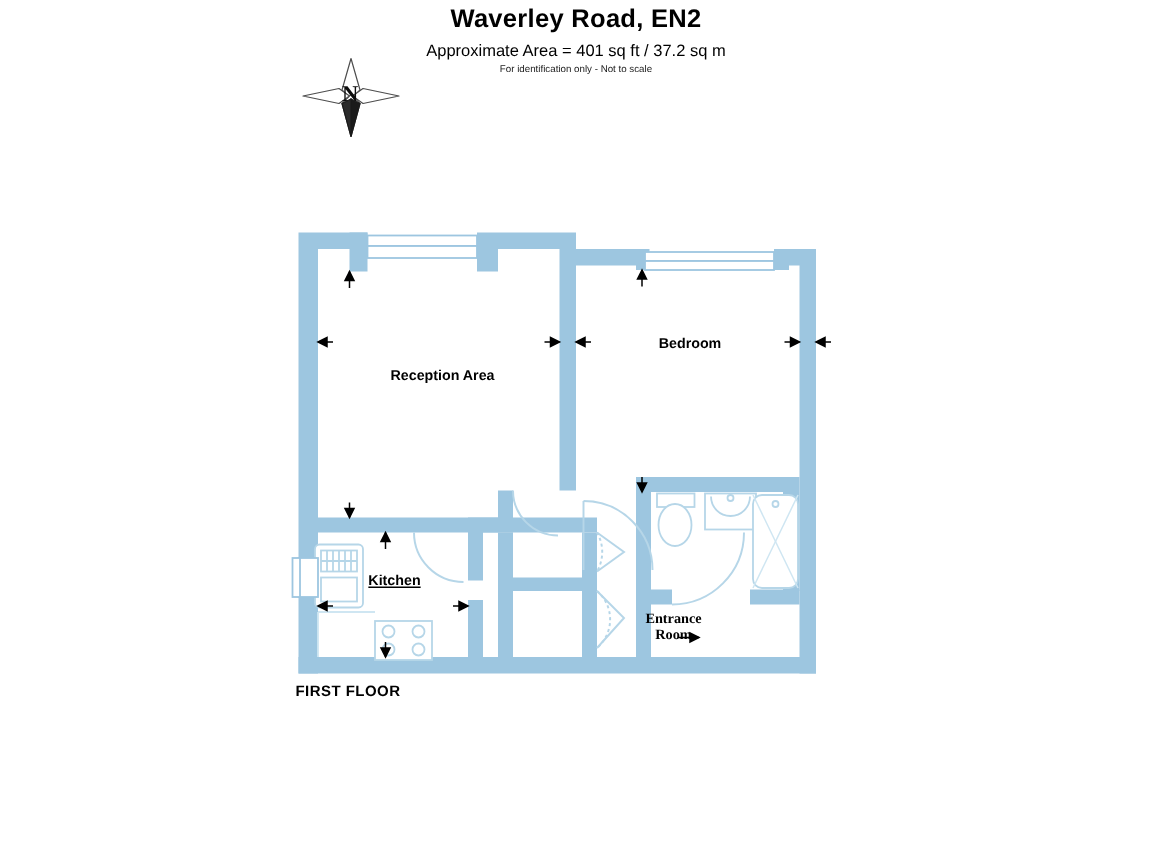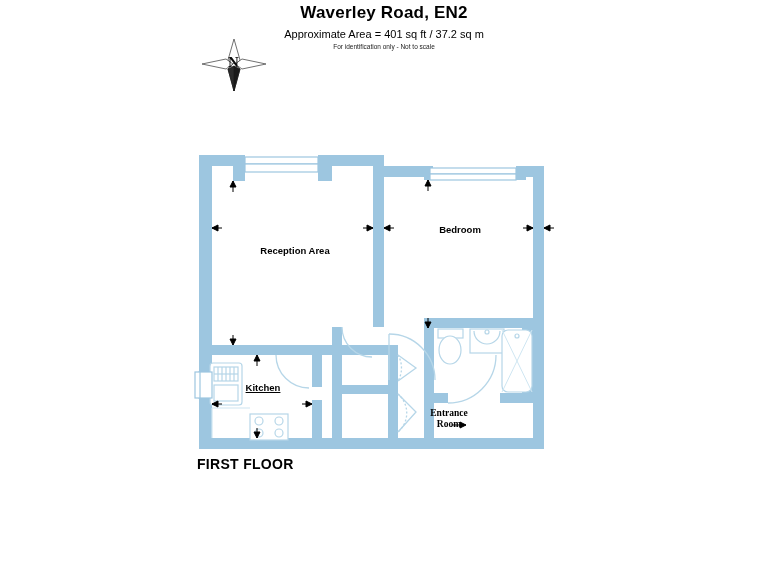--- a/index.html
+++ b/index.html
@@ -10,21 +10,21 @@
   }
   .header{position:absolute;left:0;top:0;width:768px;text-align:center;}
   .title{font-size:17px;font-weight:bold;letter-spacing:.2px;margin-top:3px;}
   .area{font-size:11px;margin-top:5px;}
   .disclaimer{font-size:6.5px;margin-top:3px;color:#1a1a1a;}
 
   .compass{position:absolute;left:199px;top:36px;width:70px;height:58px;}
 
   .plan{position:absolute;left:0;top:0;width:768px;height:576px;}
 
-  .firstfloor{position:absolute;left:197px;top:456px;font-size:14px;font-weight:bold;letter-spacing:.3px;}
+  .firstfloor{position:absolute;left:197px;top:456px;font-size:10px;font-weight:bold;letter-spacing:.3px;}
 
   .rlabel{position:absolute;font-size:9.5px;font-weight:bold;text-align:center;line-height:11px;}
   #lbl-reception{left:235px;top:245px;width:120px;}
   #lbl-bedroom{left:420px;top:224px;width:80px;}
   #lbl-kitchen{left:228px;top:382px;width:70px;text-decoration:underline;}
   #lbl-entrance{left:414px;top:408px;width:70px;font-family:Liberation Serif, serif;}
 
   .footer{position:absolute;left:0;top:540px;width:768px;height:36px;}
 </style>
 </head>

